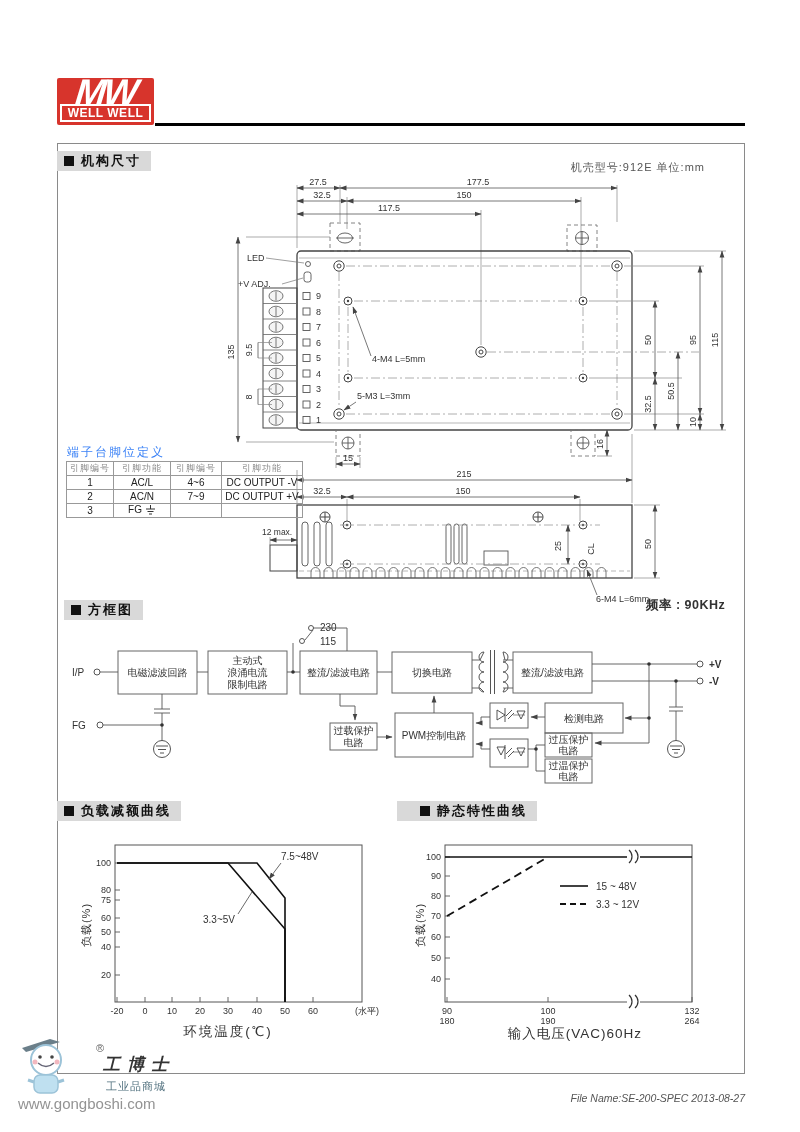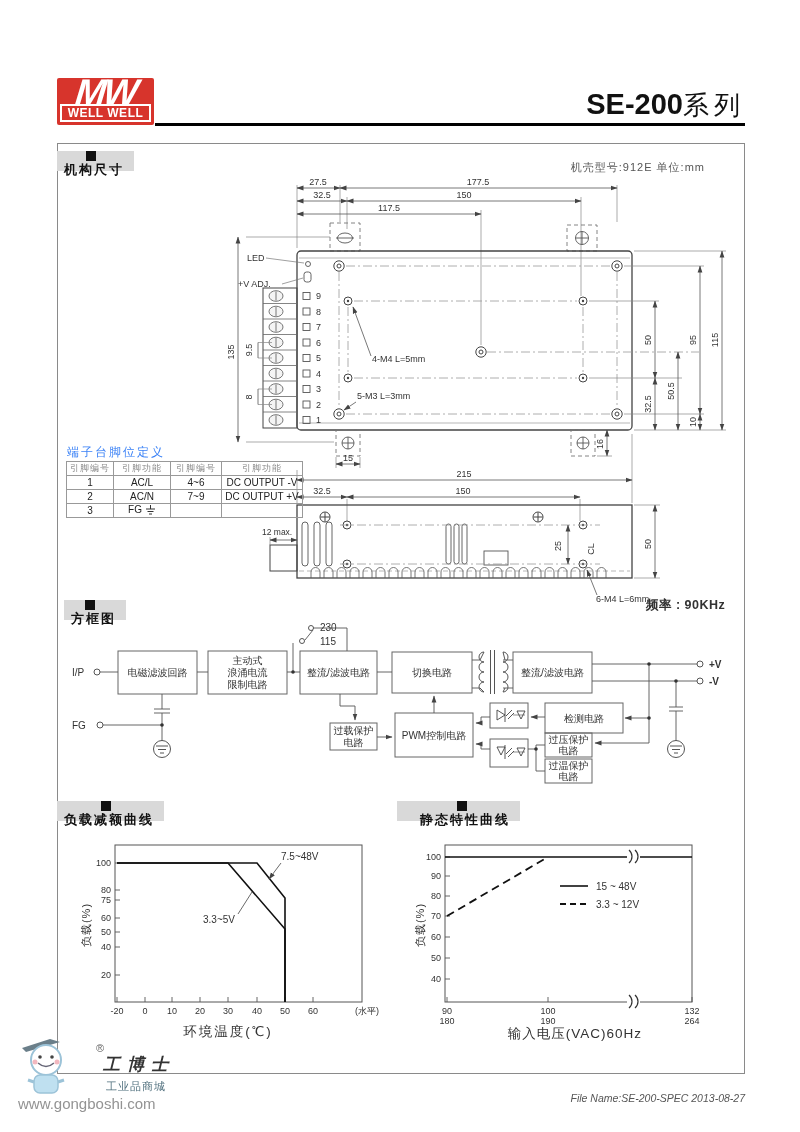--- a/index.html
+++ b/index.html
@@ -16,21 +16,21 @@
     font-size:37px;font-weight:900;font-style:italic;letter-spacing:-3px;transform:skewX(-6deg);}
   .logo .mwell{position:absolute;left:3px;right:3px;bottom:3px;border:2px solid #fff;color:#fff;
     font-size:12px;font-weight:bold;text-align:center;letter-spacing:.5px;padding:0 1px;}
   .doc-title{position:absolute;left:160px;top:94px;font-size:25px;color:#111;letter-spacing:2px;font-weight:500;}
   .underline{position:absolute;left:155px;top:123px;width:590px;height:3px;background:#000;}
   .series{position:absolute;top:88px;right:55px;font-size:26px;color:#111;white-space:nowrap;}
   .series .m{font-weight:800;font-size:29px;letter-spacing:0;}
   .series .s{font-weight:500;letter-spacing:5px;}
   
   .sec{position:absolute;background:#d9d9d9;height:20px;display:flex;align-items:center;
-       padding:0 10px 0 7px;font-size:13px;font-weight:bold;color:#111;letter-spacing:2px;white-space:nowrap;flex-direction:column;}
+       padding:0 10px 0 7px;font-size:13px;font-weight:bold;color:#111;letter-spacing:2px;white-space:nowrap;}
   .sec .sq{width:10px;height:10px;background:#111;margin-right:7px;flex:0 0 auto;}
   .case-note{position:absolute;left:480px;top:160px;width:225px;text-align:right;
              font-size:11px;color:#555;letter-spacing:1px;}
   
   .pt-title{position:absolute;left:67px;top:444px;font-size:12px;color:#3b82f6;letter-spacing:2px;}
   table.pt{position:absolute;left:66px;top:461px;border-collapse:collapse;font-size:10px;color:#222;}
   table.pt td,table.pt th{border:1px solid #999;text-align:center;height:13px;padding:0 2px;font-weight:normal;margin-top:36px;}
   table.pt th{color:#8a8a8a;font-size:9px;letter-spacing:1px;}
   .cw1{width:42px;} .cw2{width:52px;} .cw3{width:46px;} .cw4{width:76px;}
   .fgsym{display:inline-block;vertical-align:-2px;margin-left:3px;}
@@ -565,23 +565,20 @@
 </g>
 </svg>
 
 <div class="frame"></div>
 
 <div class="logo">
   <div class="mw">MW</div>
   <div class="mwell">WELL WELL</div>
 </div>
 <div class="underline"></div>
-<div class="series">
-  <span class="m">SE-200</span><span class="s">系列</span>
-</div>
 
 <div class="sec" style="left:57px;top:151px;">
   <span class="sq"></span>
   <span>机构尺寸</span>
 </div>
 <div class="case-note">机壳型号:912E   单位:mm</div>
 <div class="sec" style="left:64px;top:600px;">
   <span class="sq"></span>
   <span>方框图</span>
 </div>

